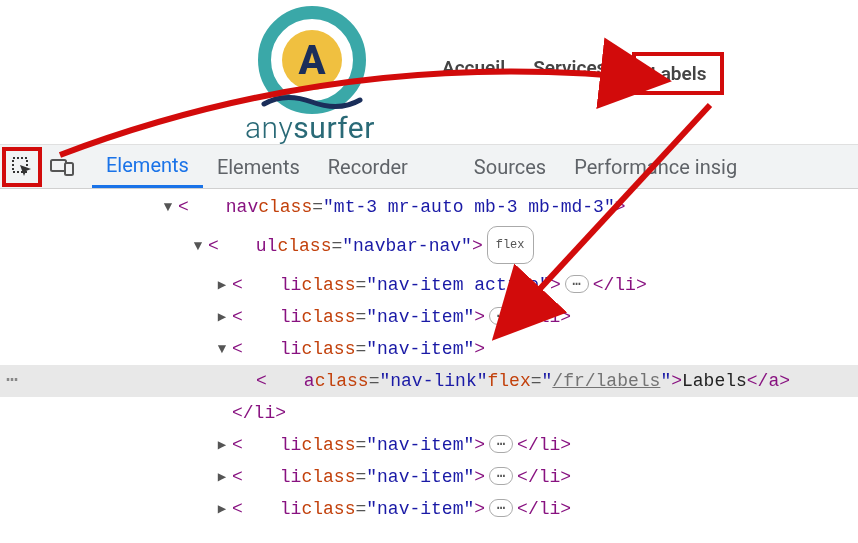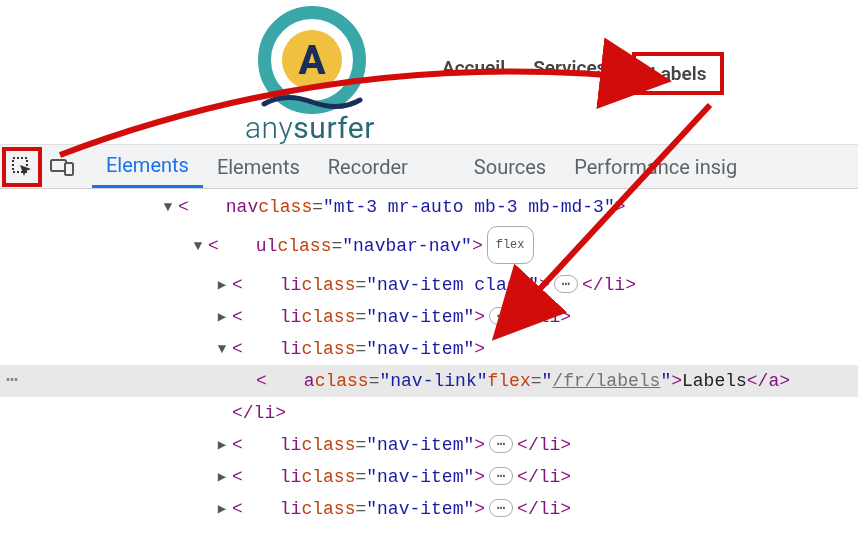--- a/index.html
+++ b/index.html
@@ -118,21 +118,21 @@
         <span class="pill">flex</span>
       </div>
 
     <div class="row">
         <span class="indent p2"></span>
         <span class="tri">▶</span>
         <span class="ang">&lt;</span>
         <span class="tag">li</span> 
         <span class="attr">class</span>
         <span class="eq">=</span>
-        <span class="val">"<span>nav-item class</span>"</span>
+        <span class="val">"<span>nav-item active</span>"</span>
         <span class="ang">&gt;</span>
         <span class="dots">⋯</span>
         <span class="ang">&lt;/li&gt;</span>
       </div>
 
     <div class="row">
         <span class="indent p2"></span>
         <span class="tri">▶</span>
         <span class="ang">&lt;</span>
         <span class="tag">li</span> 

